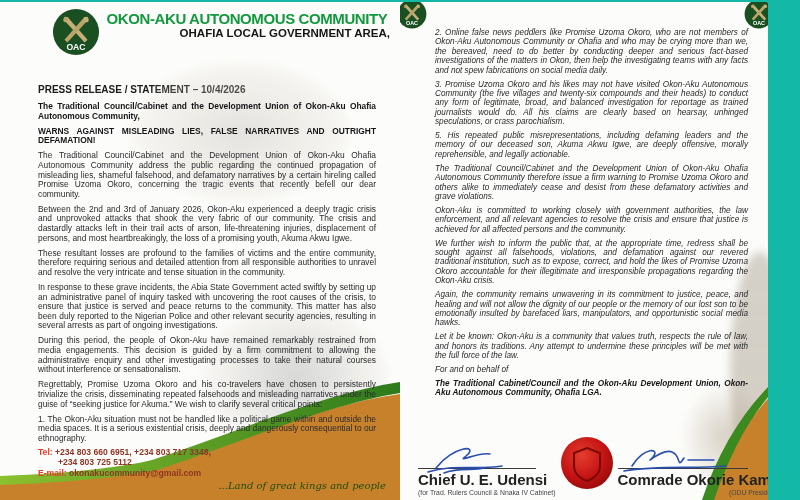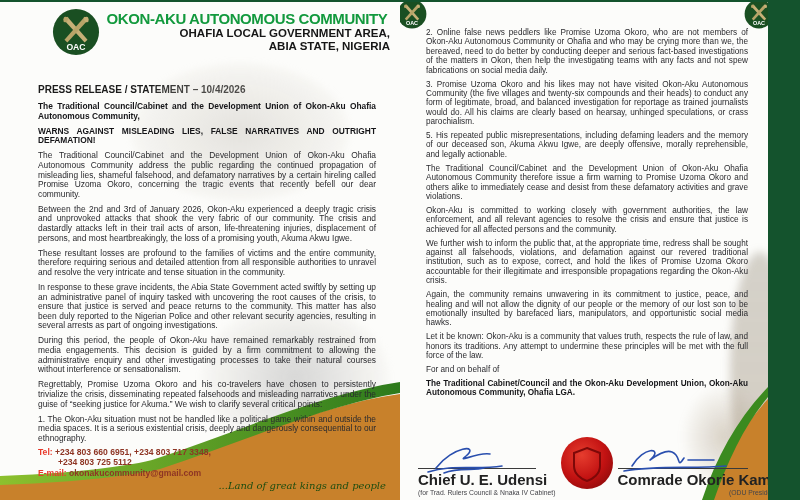--- a/index.html
+++ b/index.html
@@ -1,32 +1,32 @@
 <!DOCTYPE html>
 <html><head>
 <meta charset="utf-8">
 <style>
   html,body{margin:0;padding:0;}
   body{width:800px;height:500px;overflow:hidden;background:#070707;font-family:"Liberation Sans",sans-serif;}
-  .canvas{position:relative;width:800px;height:500px;background:#14532d;}
+  .canvas{position:relative;width:800px;height:500px;background:#14b8a6;}
   .page{position:absolute;top:2px;height:498px;background:#fcfcfa;overflow:hidden;}
   .page-left{left:0;width:400px;}
   .page-right{left:400px;width:368px;}
 
   
   .header{position:relative;padding-top:8px;min-height:64px;}
   .logo-main{position:absolute;left:52px;top:6px;width:48px;height:48px;}
   .title-block{margin-left:104px;margin-right:10px;text-align:center;}
   .title-green{color:#12993d;font-weight:bold;font-size:15px;letter-spacing:-0.4px;line-height:17px;}
   .title-sub{color:#161616;font-weight:bold;font-size:11.5px;line-height:13px;text-align:right;}
   .press-line{margin:10px 0 0 38px;font-weight:bold;font-size:10px;color:#1b1b1b;}
 
   
   .body-left{margin:7px 24px 0 38px;position:relative;z-index:3;}
-  .body-right{margin:26px 20px 0 26px;position:relative;z-index:3;}
+  .body-right{margin:26px 20px 0 35px;position:relative;z-index:3;font-style:italic;}
   p.doc{font-size:8.4px;line-height:9.6px;color:#2a2a2e;text-align:justify;margin:0 0 5.5px 0;}
   .page-right p.doc{font-size:8.2px;line-height:9.4px;margin:0 0 4.5px 0;}
   p.doc.bold{font-weight:bold;color:#151518;}
 
   
   .contact{position:absolute;left:38px;bottom:22px;z-index:4;font-size:8.6px;line-height:10.5px;font-weight:bold;}
   .lbl-red{color:#e8392b;}
   .val-dark{color:#8e3524;}
   .wave-left{position:absolute;left:0;bottom:0;width:400px;height:120px;z-index:2;}
   .motto{position:absolute;right:14px;bottom:9px;z-index:5;font-family:"DejaVu Serif",serif;font-style:italic;font-size:10px;color:#1d4d10;}
@@ -79,21 +79,20 @@
     <div class="wm wm2"></div>
     <div class="wm wm1"></div>
 
     <div class="header">
       <svg class="logo-main" viewBox="0 0 50 50">
           <use href="#oac-logo-def"></use>
         </svg>
       <div class="title-block">
         <div class="title-green">OKON-AKU AUTONOMOUS COMMUNITY</div>
         <div class="title-sub">OHAFIA LOCAL GOVERNMENT AREA,</div>
-        <div class="title-sub">ABIA STATE, NIGERIA</div>
       </div>
     </div>
 
     <div class="press-line">PRESS RELEASE / STATEMENT – 10/4/2026</div>
 
     <div class="body-left">
       <p class="doc bold">The Traditional Council/Cabinet and the Development Union of Okon-Aku Ohafia Autonomous Community,</p>
       <p class="doc bold">WARNS AGAINST MISLEADING LIES, FALSE NARRATIVES AND OUTRIGHT DEFAMATION!</p>
       <p class="doc">The Traditional Council/Cabinet and the Development Union of Okon-Aku Ohafia Autonomous Community address the public regarding the continued propagation of misleading lies, shameful falsehood, and defamatory narratives by a certain hireling called Promise Uzoma Okoro, concerning the tragic events that recently befell our dear community.</p>
       <p class="doc">Between the 2nd and 3rd of January 2026, Okon-Aku experienced a deeply tragic crisis and unprovoked attacks that shook the very fabric of our community. The crisis and dastardly attacks left in their trail acts of arson, life-threatening injuries, displacement of persons, and most heartbreakingly, the loss of a promising youth, Akuma Akwu Igwe.</p>

